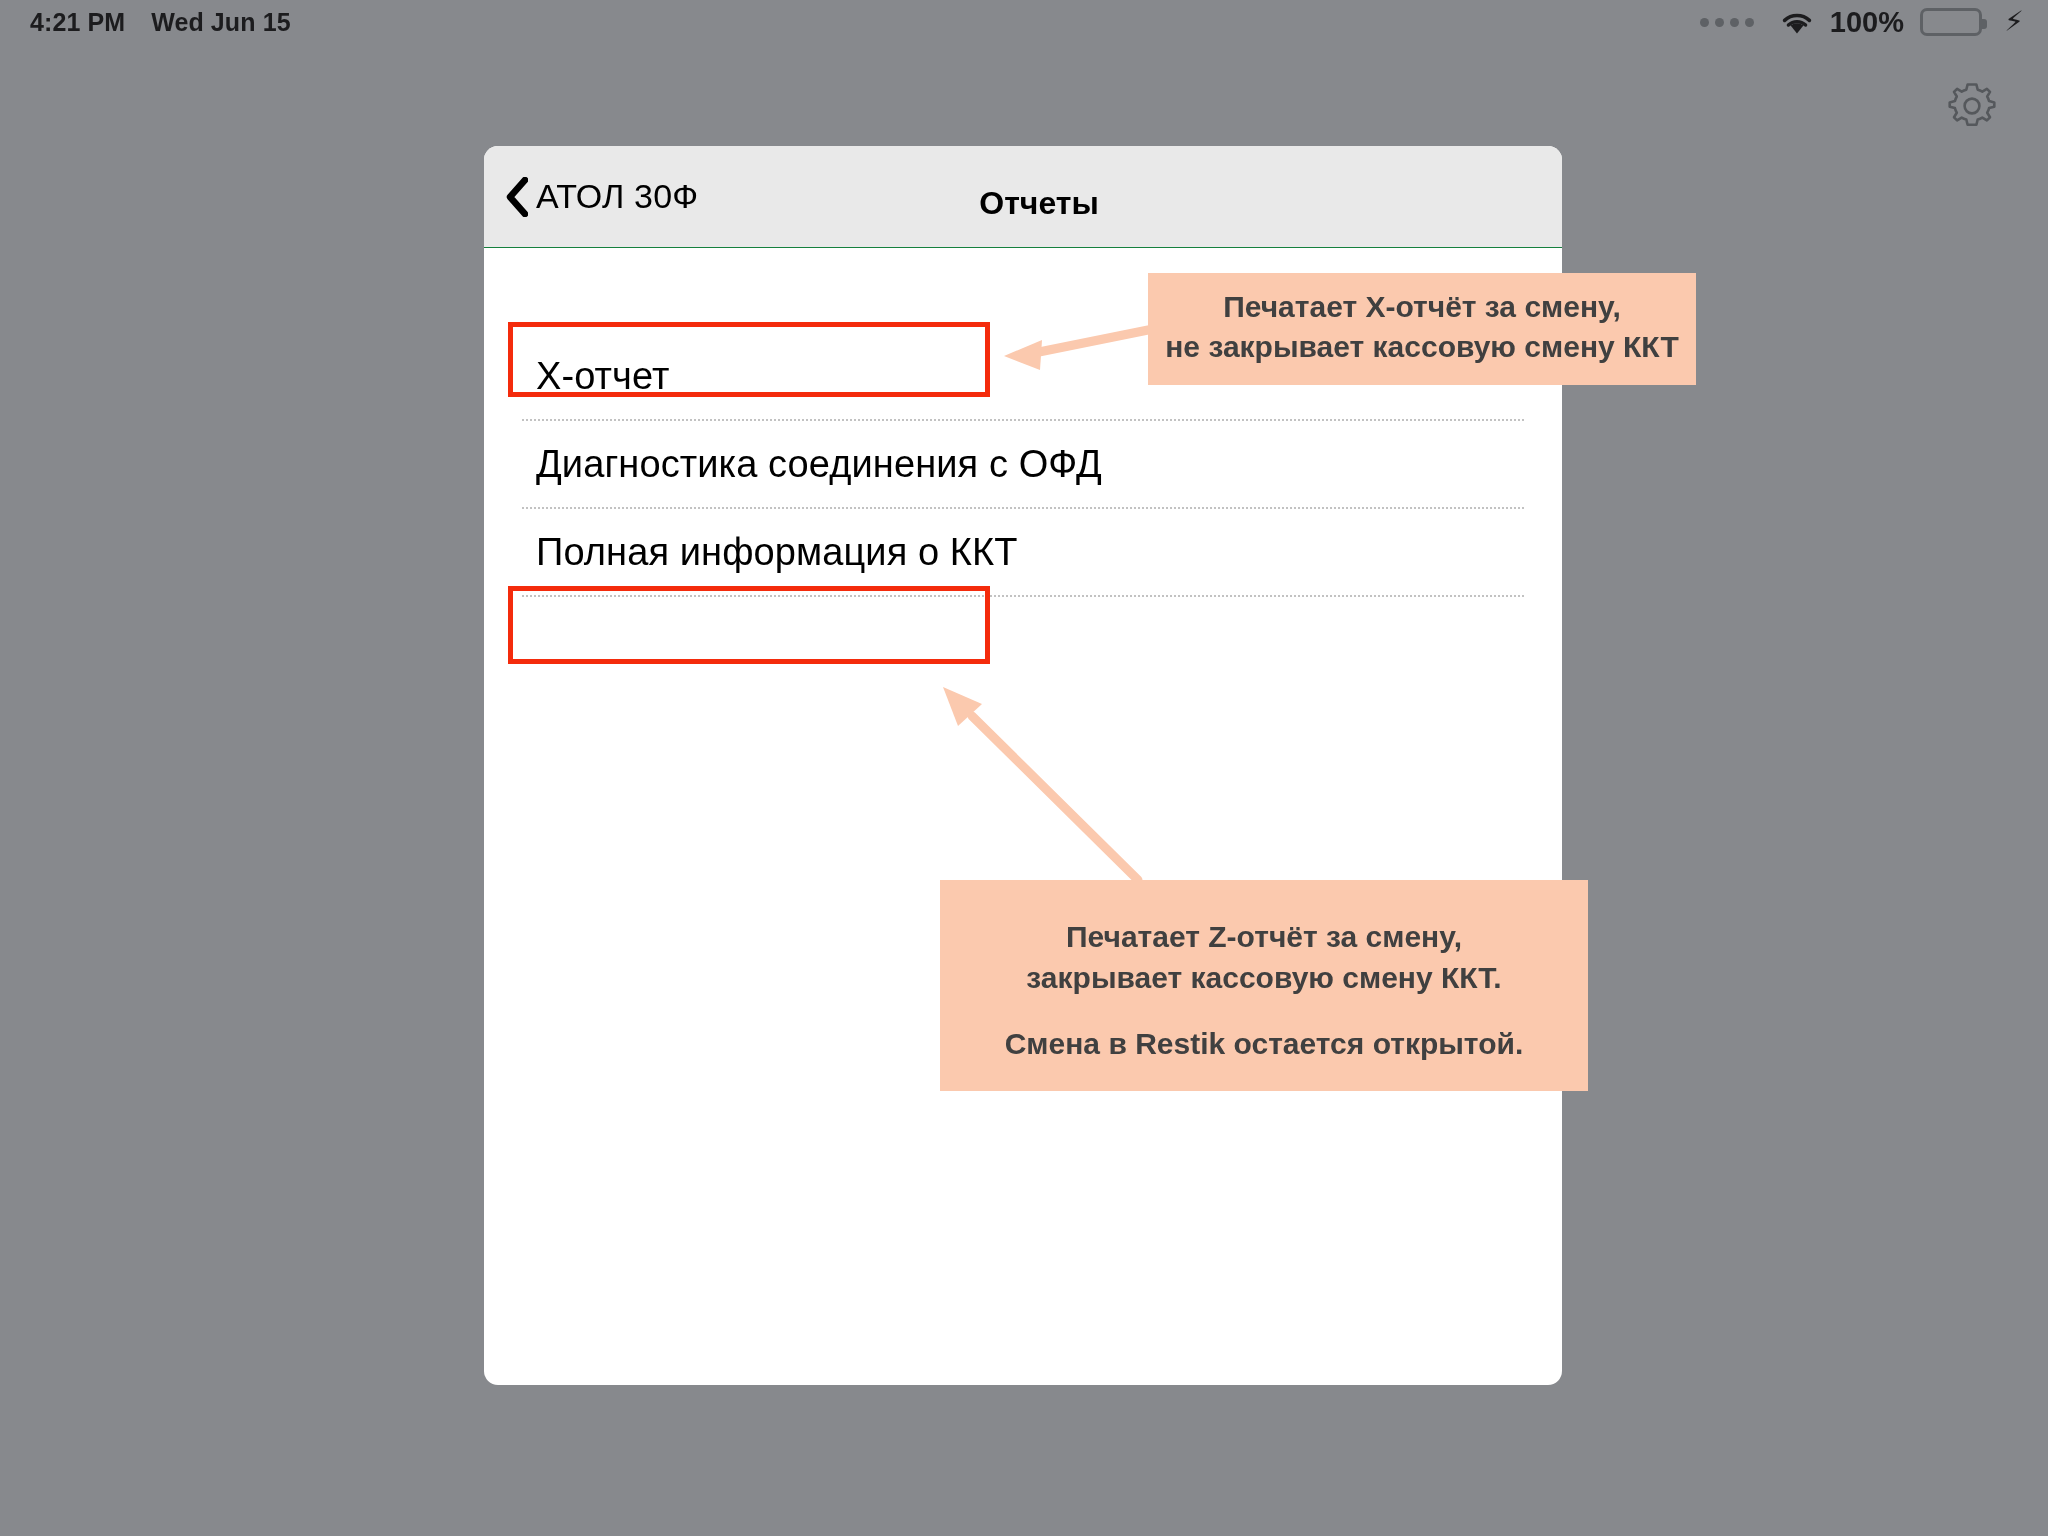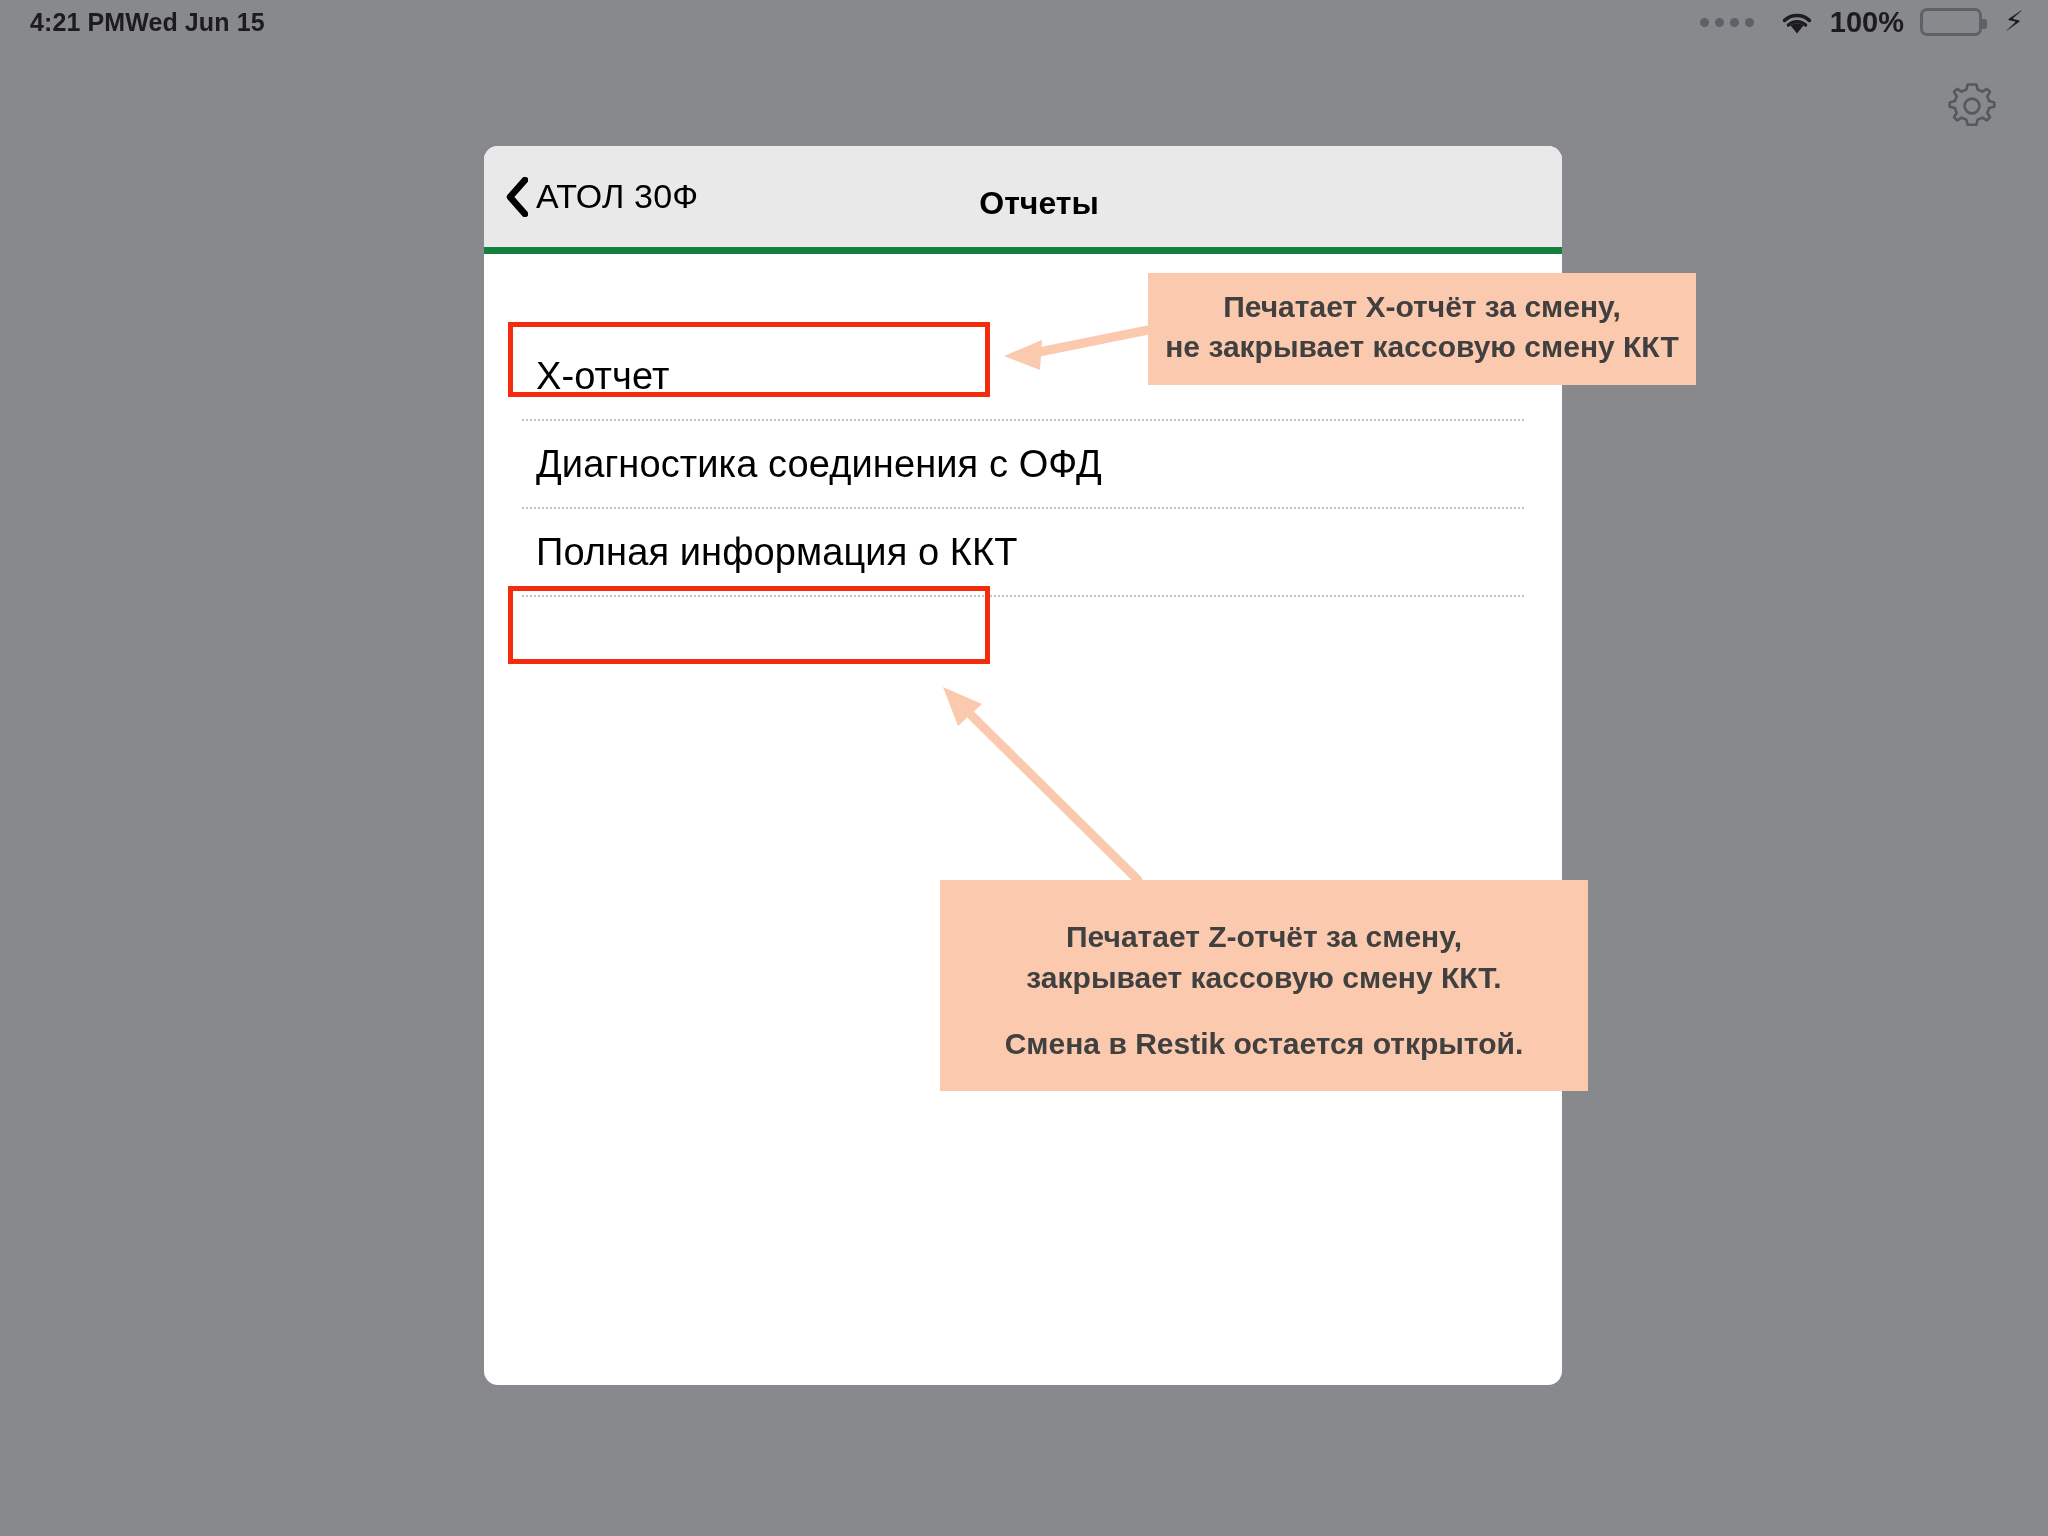--- a/index.html
+++ b/index.html
@@ -23,21 +23,21 @@
     height: 44px;
     display: flex;
     align-items: center;
     box-sizing: border-box;
     padding: 0 24px 0 30px;
     color: #1c1c1e;
     font-size: 25px;
     font-weight: 600;
     letter-spacing: 0.1px;
   }
-  .sb-left { display: flex; align-items: baseline; }
+  .sb-left { display: flex; align-items: baseline; gap: 26px; }
   .sb-right { margin-left: auto; display: flex; align-items: center; gap: 16px; }
 
   .dots { display: flex; align-items: center; gap: 6px; margin-right: 10px; }
   .dots i {
     display: block;
     width: 9px; height: 9px;
     border-radius: 50%;
     background: #5e6165;
   }
   .wifi-icon { width: 34px; height: 26px; display: block; }
@@ -81,21 +81,21 @@
     top: 146px;
     width: 1078px;
     height: 1239px;
     background: #ffffff;
     border-radius: 14px;
     overflow: hidden;
   }
   .card-header {
     height: 101px;
     background: #e9e9e9;
-    border-bottom: 7px solid #15803d;
+    border-bottom: 1px solid #15803d;
     position: relative;
   }
   .back-btn {
     position: absolute;
     left: 22px;
     top: 0;
     height: 101px;
     display: flex;
     align-items: center;
     gap: 8px;

